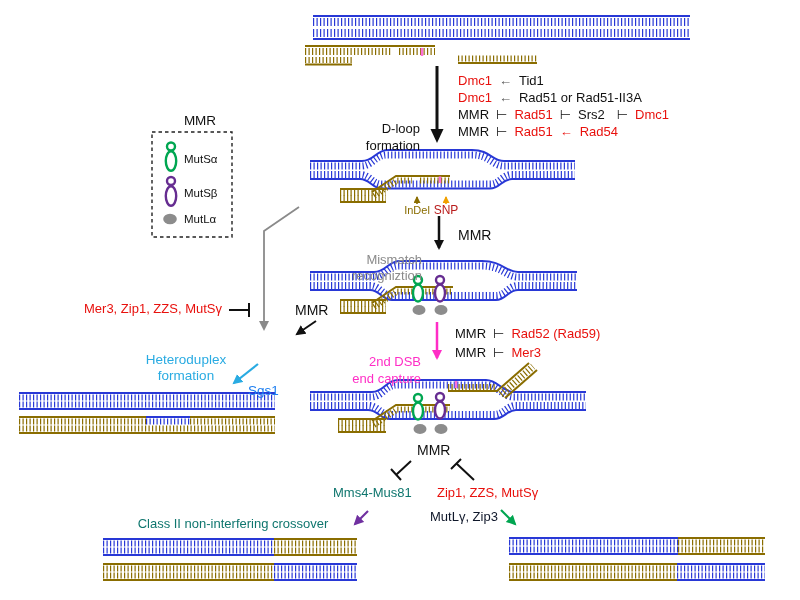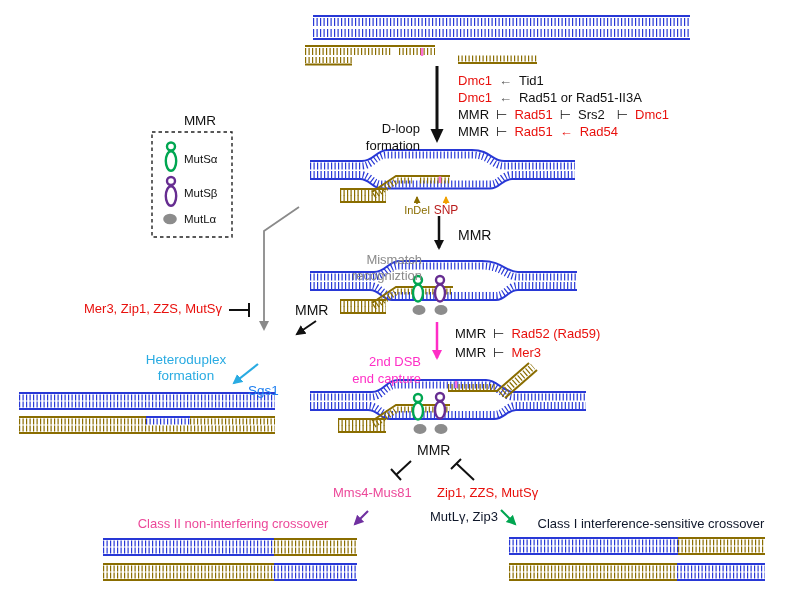--- a/index.html
+++ b/index.html
@@ -4,21 +4,21 @@
 <style>
   html,body{margin:0;padding:0;background:#fff;}
   #fig{position:relative;width:800px;height:600px;background:#fff;overflow:hidden;
        font-family:"Liberation Sans","DejaVu Sans",sans-serif;}
   #art{position:absolute;left:0;top:0;}
   .lbl{position:absolute;font-size:13px;color:#111;white-space:nowrap;line-height:1.15;}
   .ctr{text-align:center;}
   .rgt{text-align:right;margin-top:28px;}
   .mmr{font-size:14px;}
   .c-red{color:#e8110d;} .c-blk{color:#111;} .c-gry{color:#555;}
-  .c-gray{color:#8a8a8a;} .c-mag{color:#ff2dc6;} .c-pur{color:#ec4899;}
+  .c-gray{color:#8a8a8a;} .c-mag{color:#ff2dc6;} .c-pur{color:#0f766e;}
   .c-grn{color:#0f172a;} .c-cyn{color:#29abe2;} .c-sgs{color:#1c7ef0;margin-top:43px;}
   .c-gold{color:#8a6d00;} .c-amber{color:#b91c1c;}
   .rrow{display:flex;gap:7px;height:17px;font-size:13px;}
   
   .rlB{stroke:#2838d6;stroke-width:2;fill:none;}
   .rlG{stroke:#8a6d00;stroke-width:2;fill:none;}
   .tB{stroke:#2838d6;fill:none;stroke-dasharray:1.2 2.3;}
   .tG{stroke:#8a6d00;fill:none;stroke-dasharray:1.2 2.3;}
   .blkline{stroke:#111;stroke-width:2;fill:none;}
 </style>
@@ -308,15 +308,14 @@
     <span class="c-blk">⊢</span>
     <span class="c-red">Mer3</span>
   </div>
 </div>
 
 <div class="lbl mmr" style="left:417px;top:442px">MMR</div>
 <div class="lbl c-pur" style="left:333px;top:486px">Mms4-Mus81</div>
 <div class="lbl c-red" style="left:437px;top:486px">Zip1, ZZS, MutSγ</div>
 <div class="lbl c-grn" style="left:430px;top:510px">MutLγ, Zip3</div>
 <div class="lbl ctr c-pur" style="left:103px;top:517px;width:260px">Class II non-interfering crossover</div>
-<div class="lbl ctr c-grn" style="left:521px;top:517px;width:260px">Class I interference-sensitive crossover</div>
 
 </div>
 
 </body></html>

